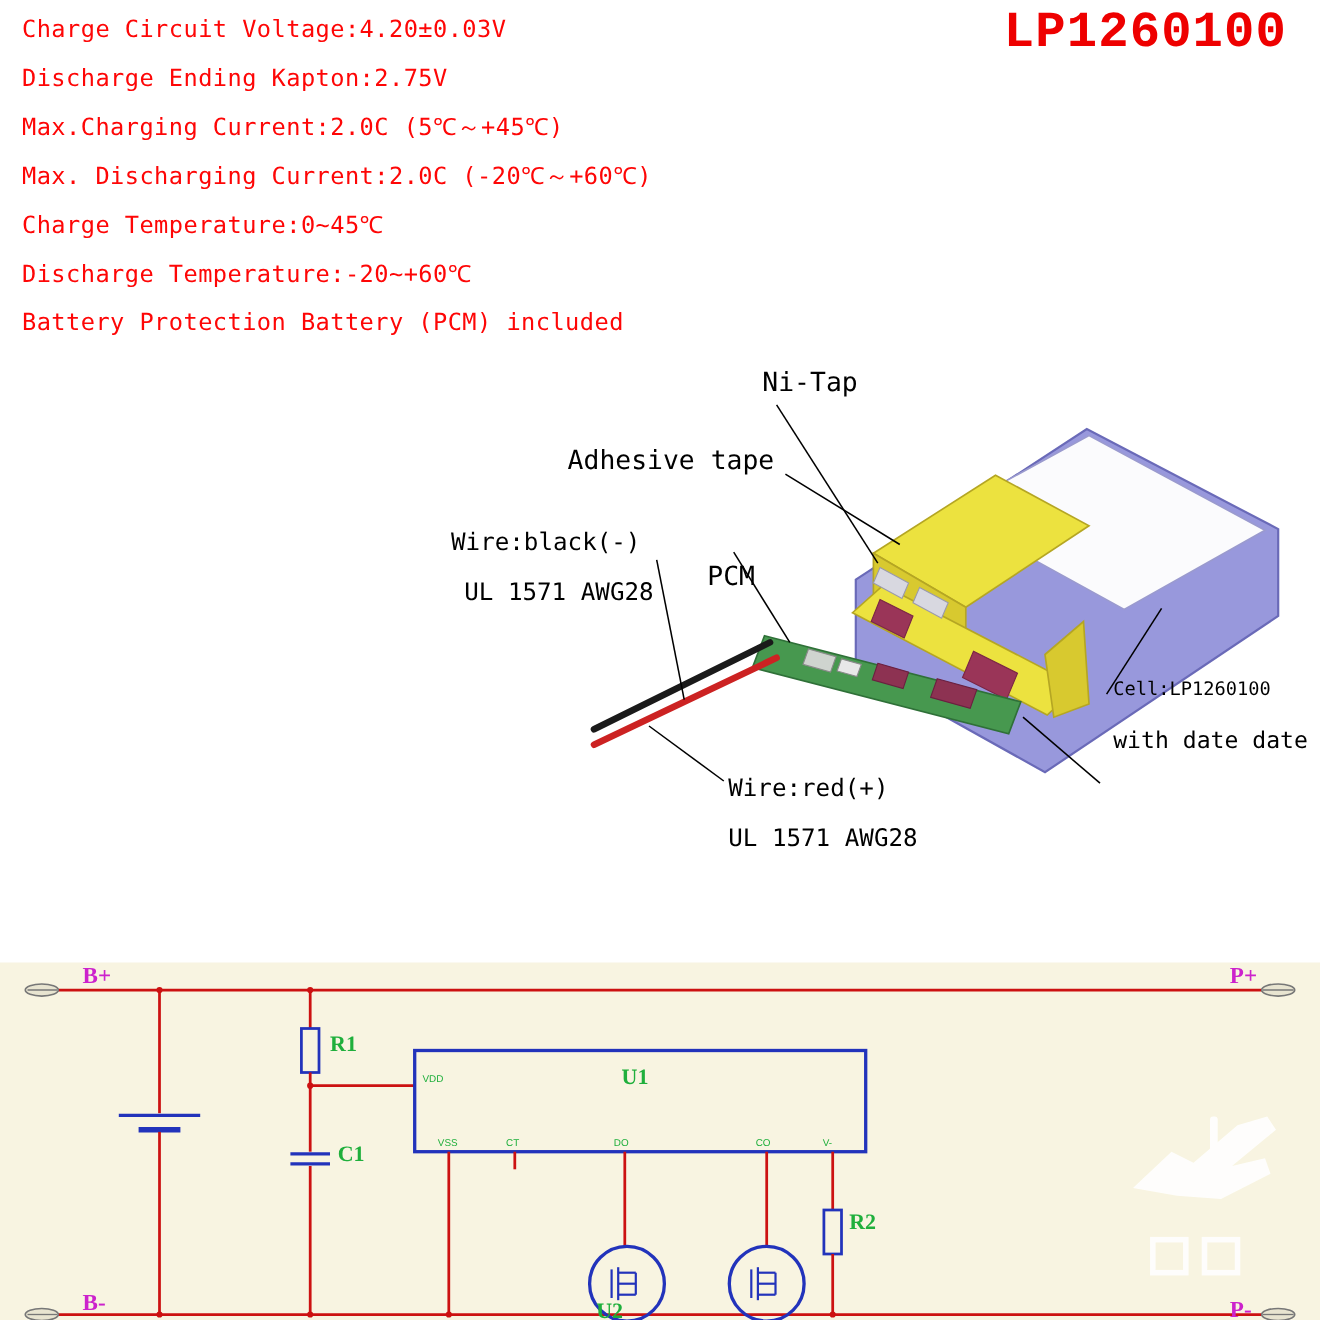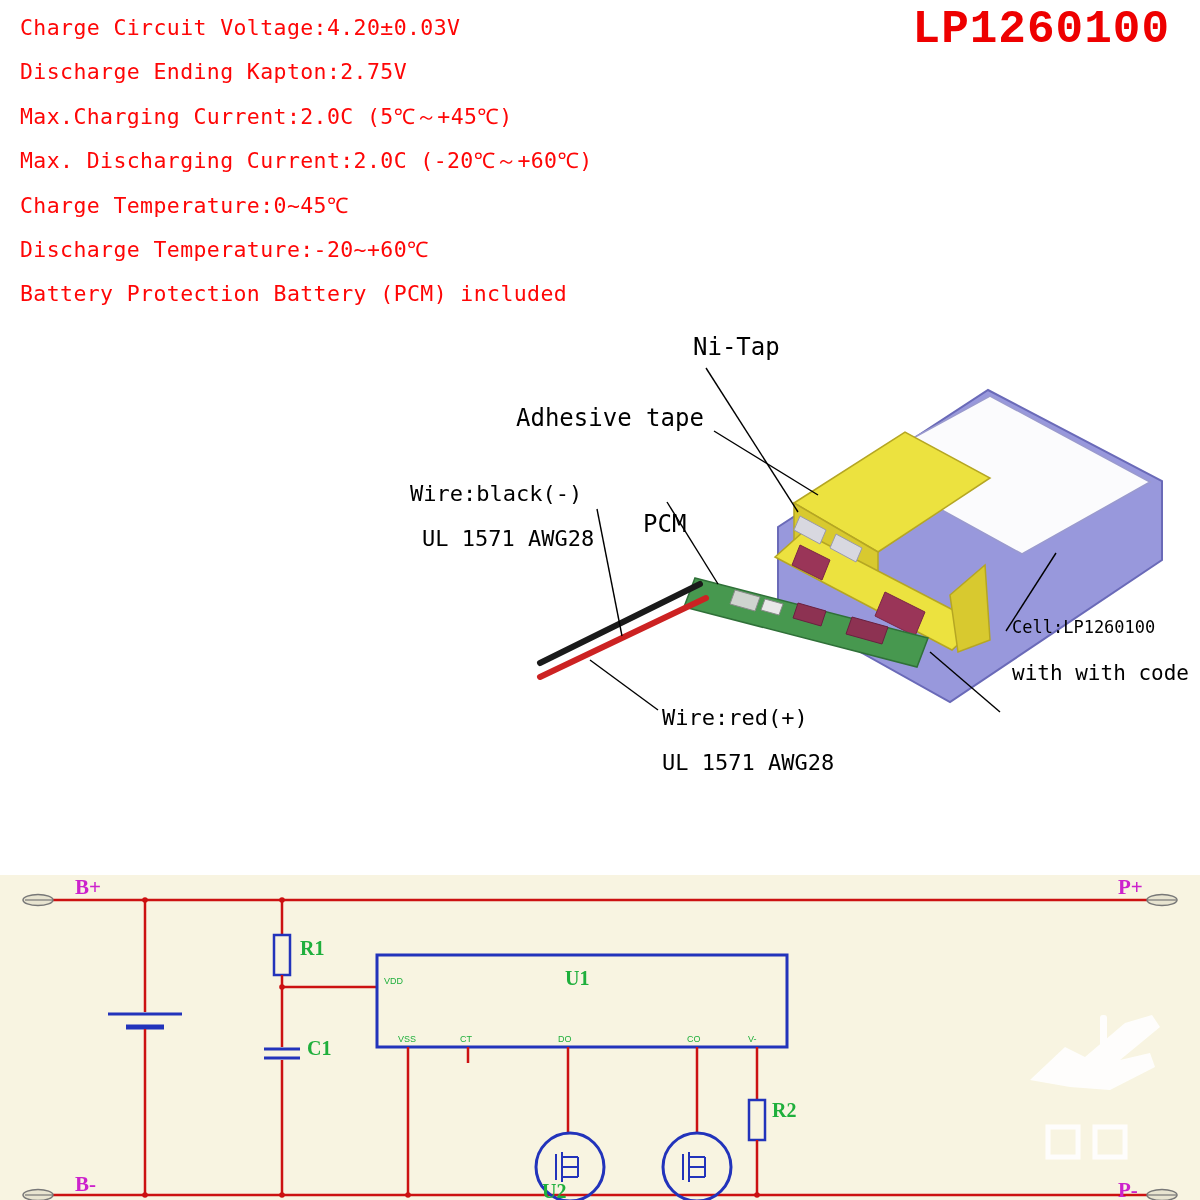--- a/index.html
+++ b/index.html
@@ -91,21 +91,21 @@
   </svg>
 
   <div class="dlabel big" style="left:645px;top:333px;margin-left:48px;">Ni-Tap</div>
   <div class="dlabel big" style="left:516px;top:404px;">Adhesive tape</div>
   <div class="dlabel big" style="left:643px;top:474px;margin-top:36px;">PCM</div>
   <div class="dlabel" style="left:410px;top:481px;">Wire:black(-)</div>
   <div class="dlabel" style="left:422px;top:526px;">UL 1571 AWG28</div>
   <div class="dlabel" style="left:662px;top:705px;">Wire:red(+)</div>
   <div class="dlabel" style="left:662px;top:750px;">UL 1571 AWG28</div>
   <div class="dlabel" style="left:1012px;top:617px;font-size:17px;">Cell:LP1260100</div>
-  <div class="dlabel" style="left:1012px;top:661px;font-size:21px;">with with code</div>
+  <div class="dlabel" style="left:1012px;top:661px;font-size:21px;">with date date</div>
 
   <div class="schematic">
     <svg width="1200" height="325" viewBox="0 0 1200 325">
 
       <line x1="52" y1="25" x2="1150" y2="25" stroke="#cc1111" stroke-width="2.5"></line>
       <line x1="52" y1="320" x2="1150" y2="320" stroke="#cc1111" stroke-width="2.5"></line>
 
       <g>
         <ellipse cx="38" cy="25" rx="15" ry="5.5" fill="#e8e4d0" stroke="#777" stroke-width="1.5"></ellipse>
         <line x1="25" y1="25" x2="52" y2="25" stroke="#777" stroke-width="1.2"></line>

